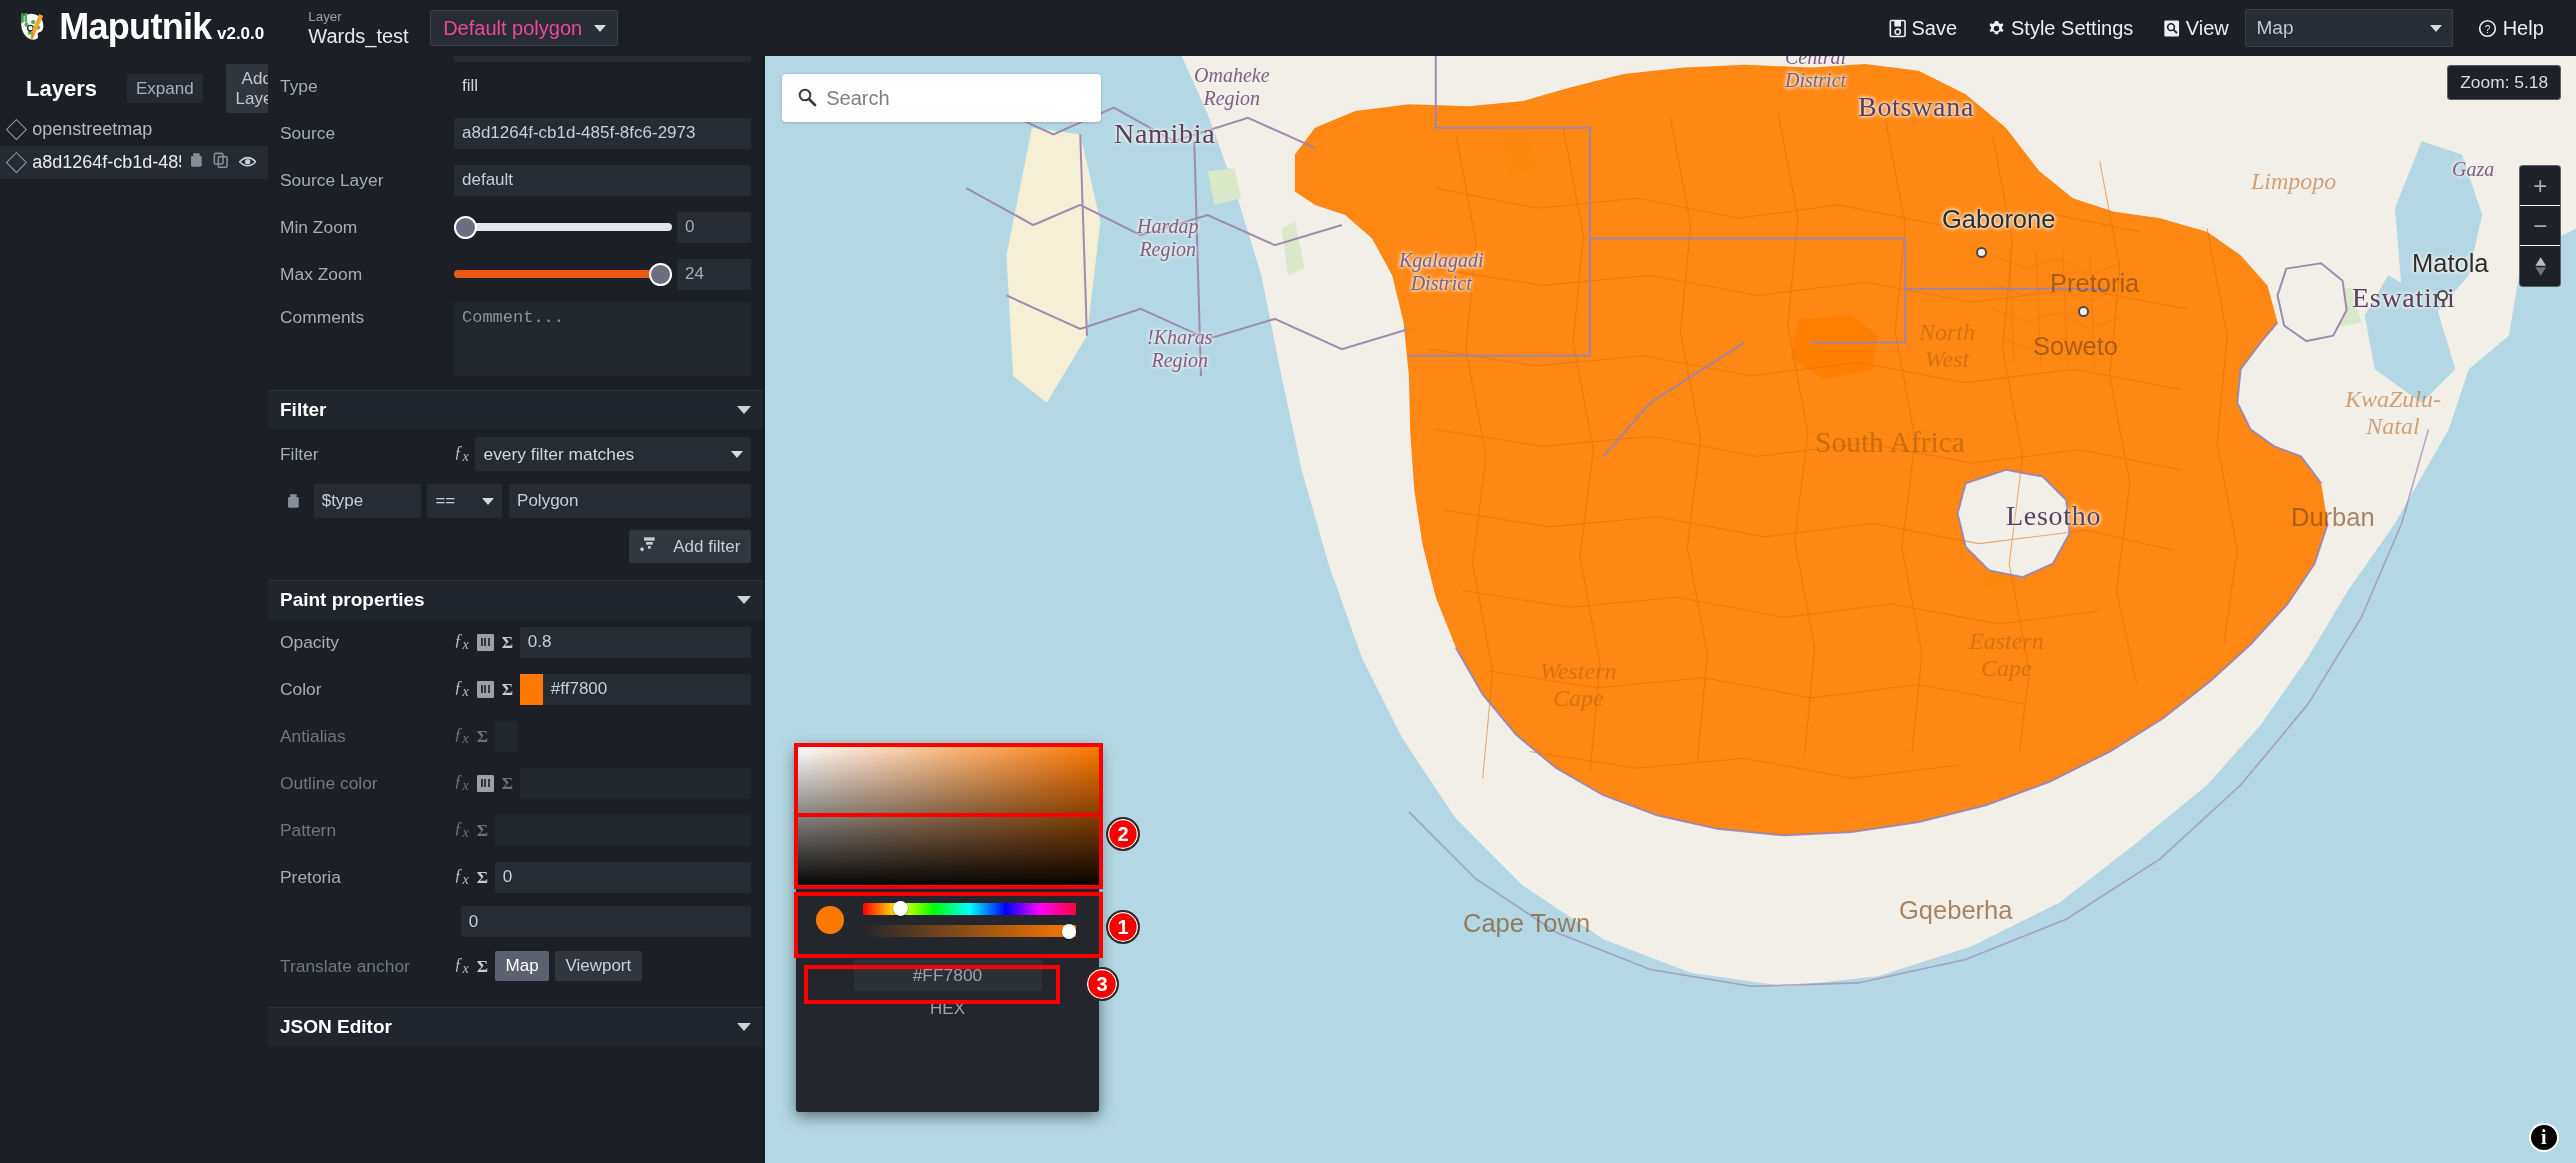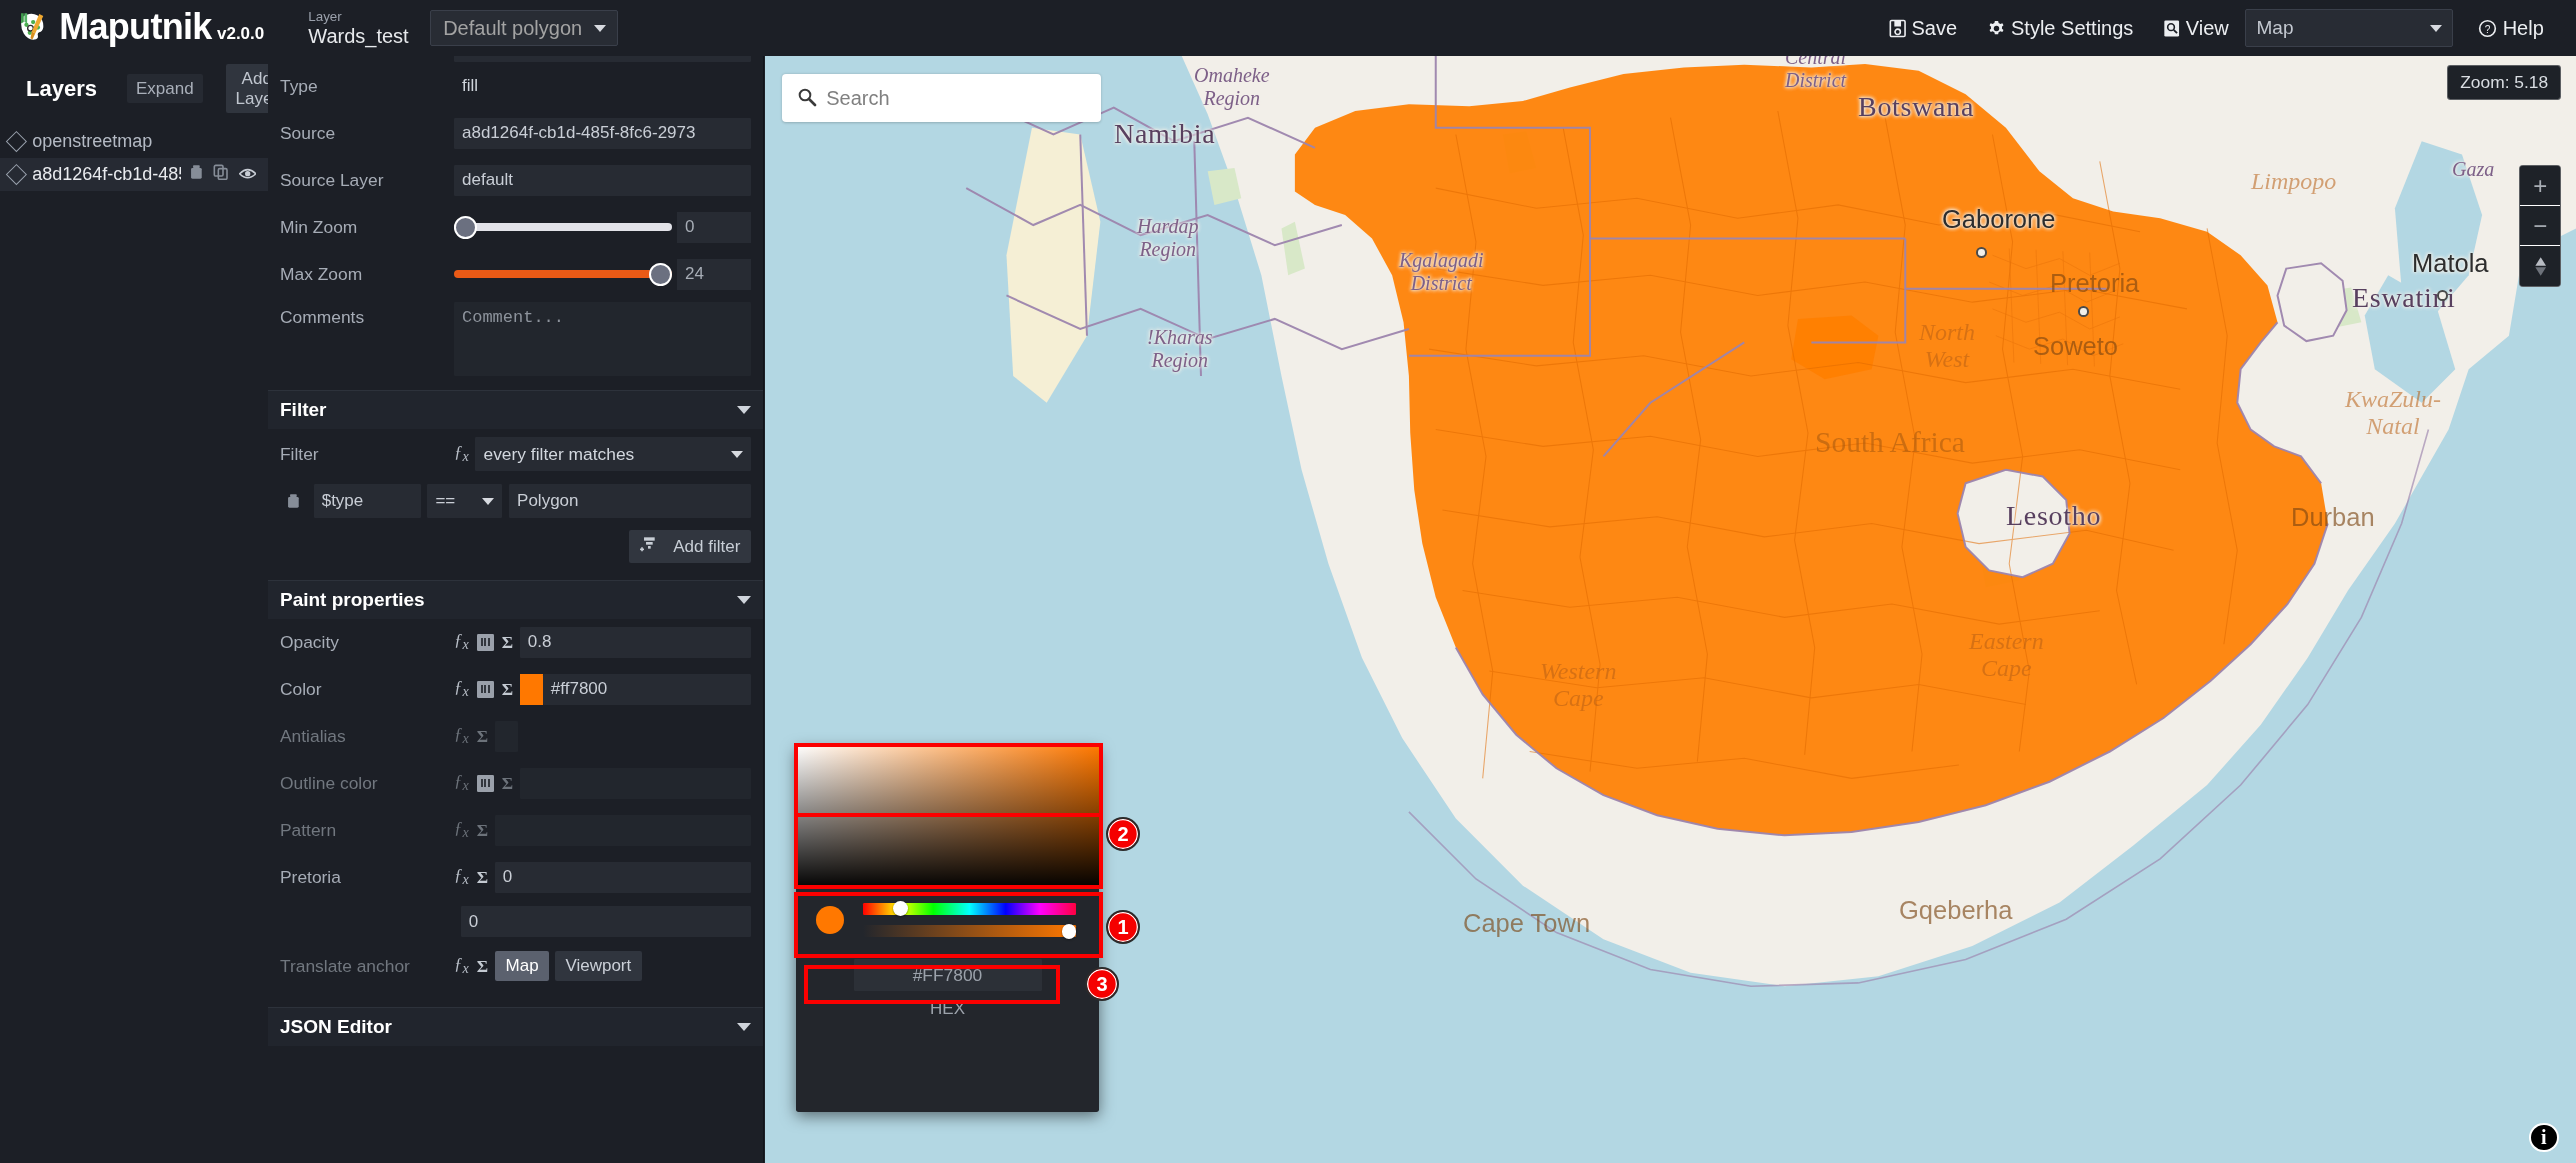--- a/index.html
+++ b/index.html
@@ -28,21 +28,21 @@
 
   .layer-id-block { margin-left: 44px; line-height: 1; }
   .layer-id-label { color: #9aa0ab; font-size: 13.4px; display:block; margin-bottom: 2px;}
   .layer-id-value { color: #e7e9ec; font-size: 20px; display:block; }
 
   .polygon-select {
     margin-left: 21.5px;
     background: #282c34; border: 0.7px solid #3a3f4a;
     border-radius: 2px;
     height: 36px; min-width: 178px;
-    color: #a3a3a3; font-size: 20px;
+    color: #ec4899; font-size: 20px;
     display: flex; align-items: center; justify-content: space-between;
     padding: 0 10.7px 0 12px;
   }
   .caret-down {
     width: 0; height: 0; margin-left: 12px;
     border-left: 6px solid transparent; border-right: 6px solid transparent;
     border-top: 7.4px solid #d7dae0;
   }
 
   .top-right { margin-left: auto; display: flex; align-items: center; padding-right: 17.4px; gap: 0; }
@@ -403,21 +403,21 @@
     </div>
   </div>
 
   <div id="layerpanel">
     <div class="layers-head">
       <span class="layers-title">Layers</span>
       <button class="lbtn">Expand</button>
       <button class="lbtn alt">Add Layer</button>
     </div>
 
-    <div style="margin-top:12px">
+    <div style="">
       <div class="layer-row">
         <span class="diamond"></span>
         <span class="layer-row-name">openstreetmap</span>
       </div>
 
       <div class="layer-row selected">
         <span class="diamond"></span>
         <span class="layer-row-name">a8d1264f-cb1d-485f-</span>
         <span class="row-icons">
           <span>

